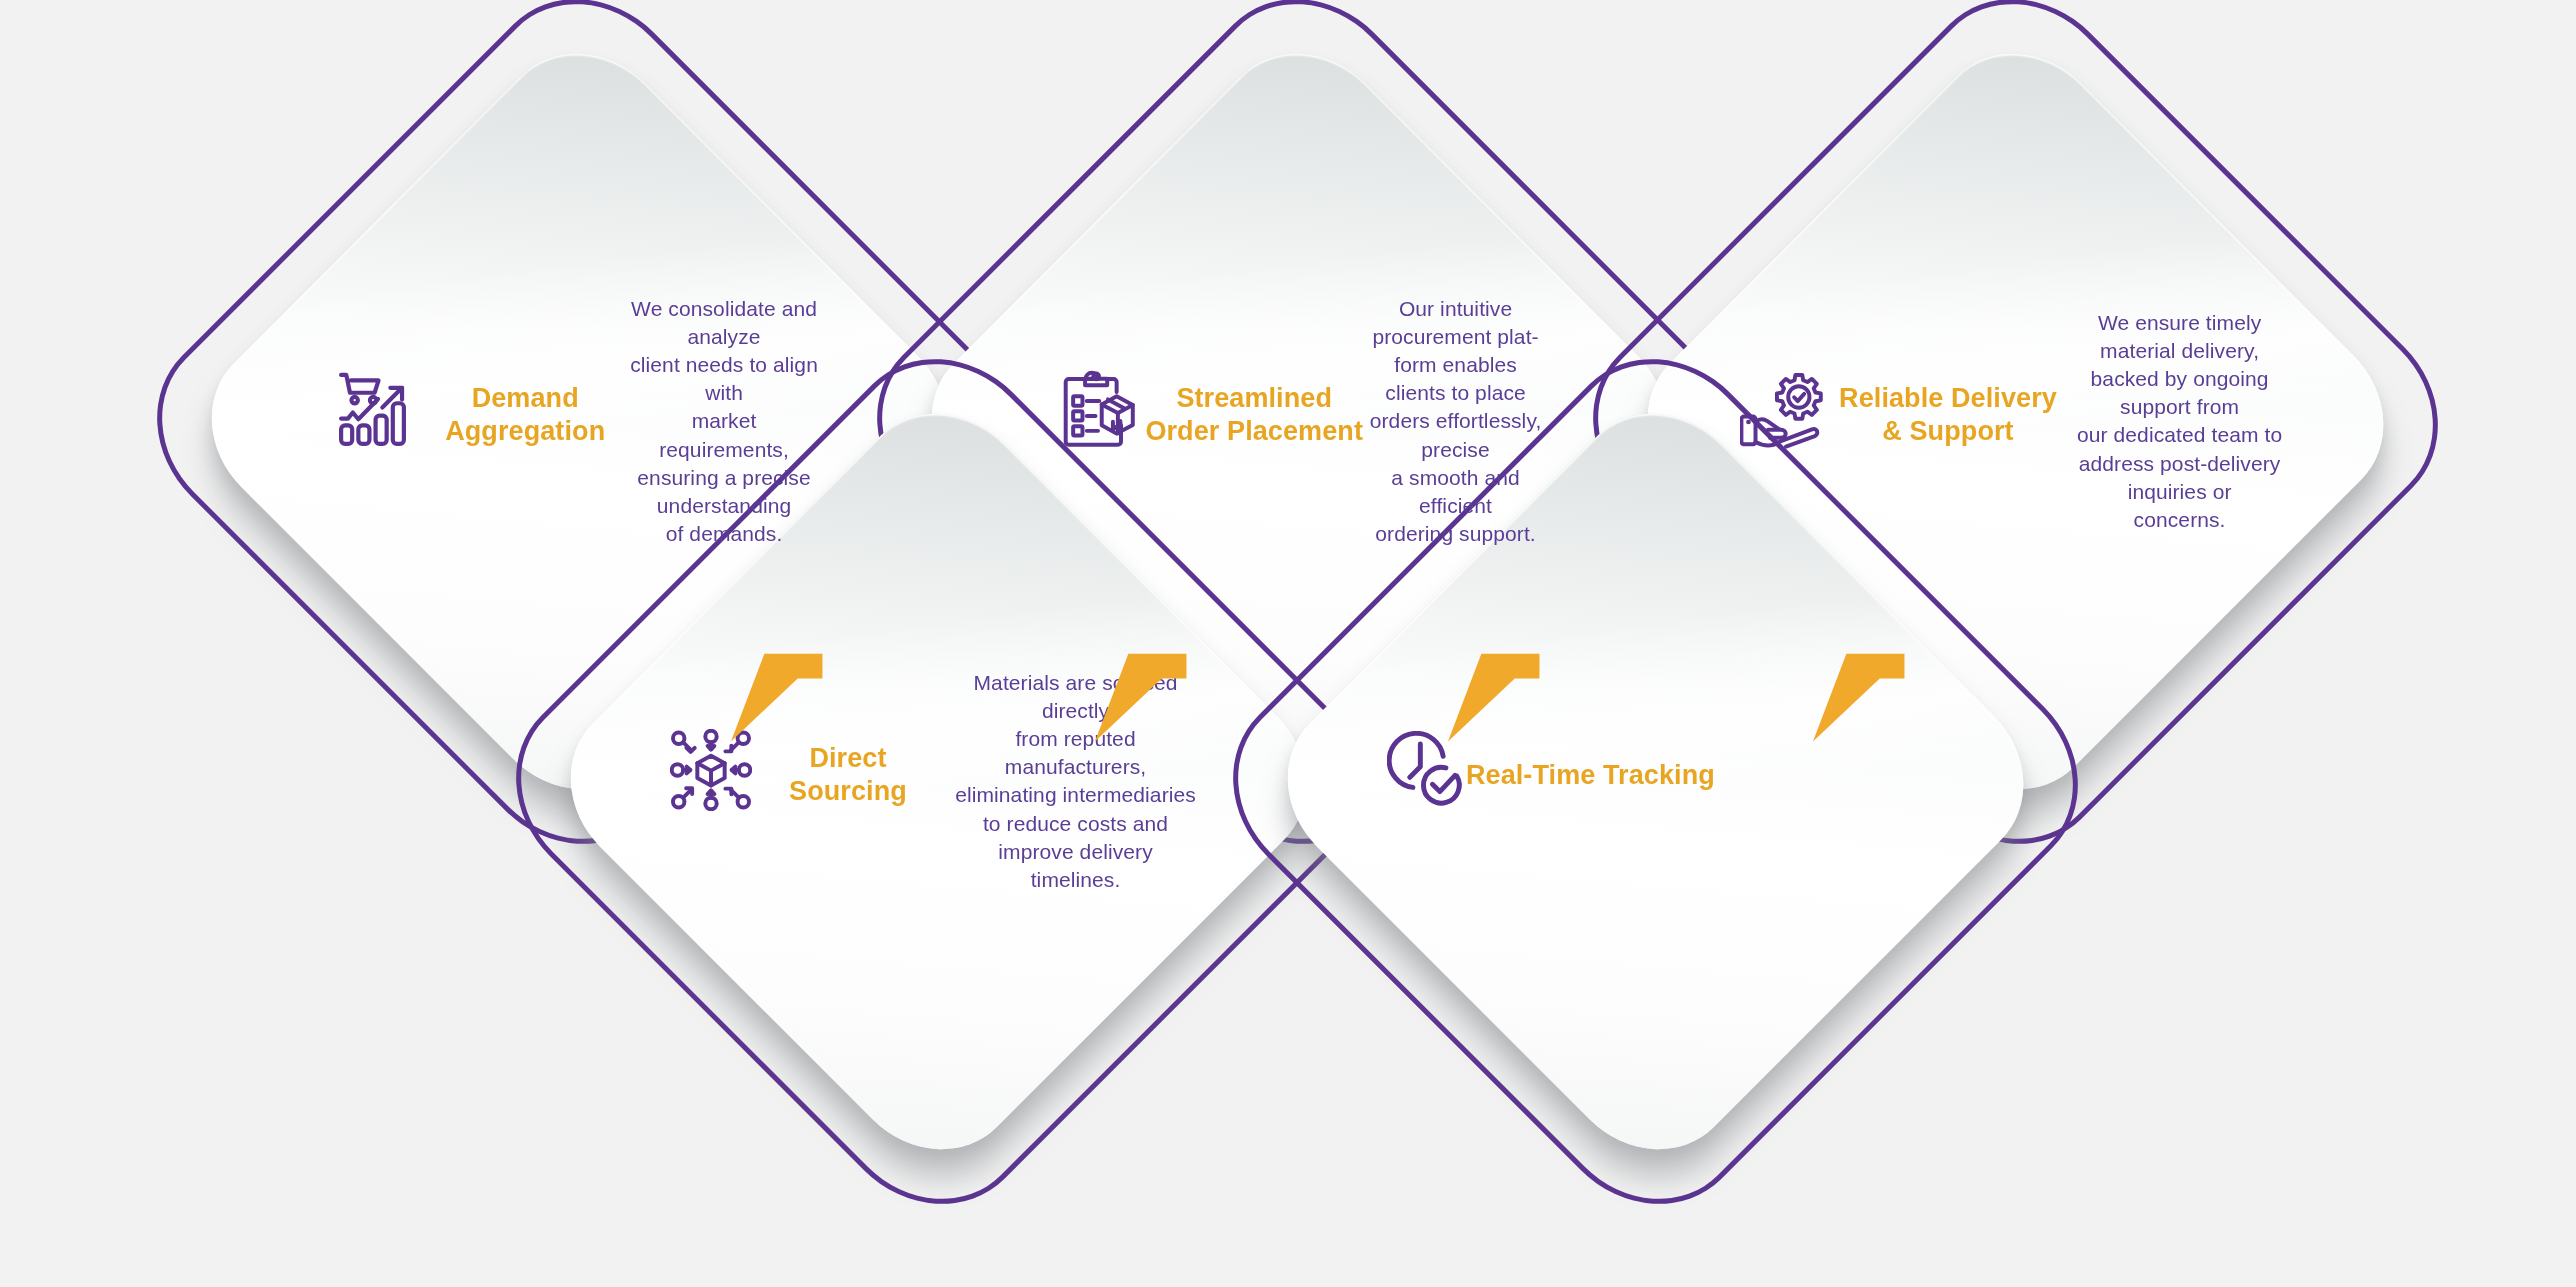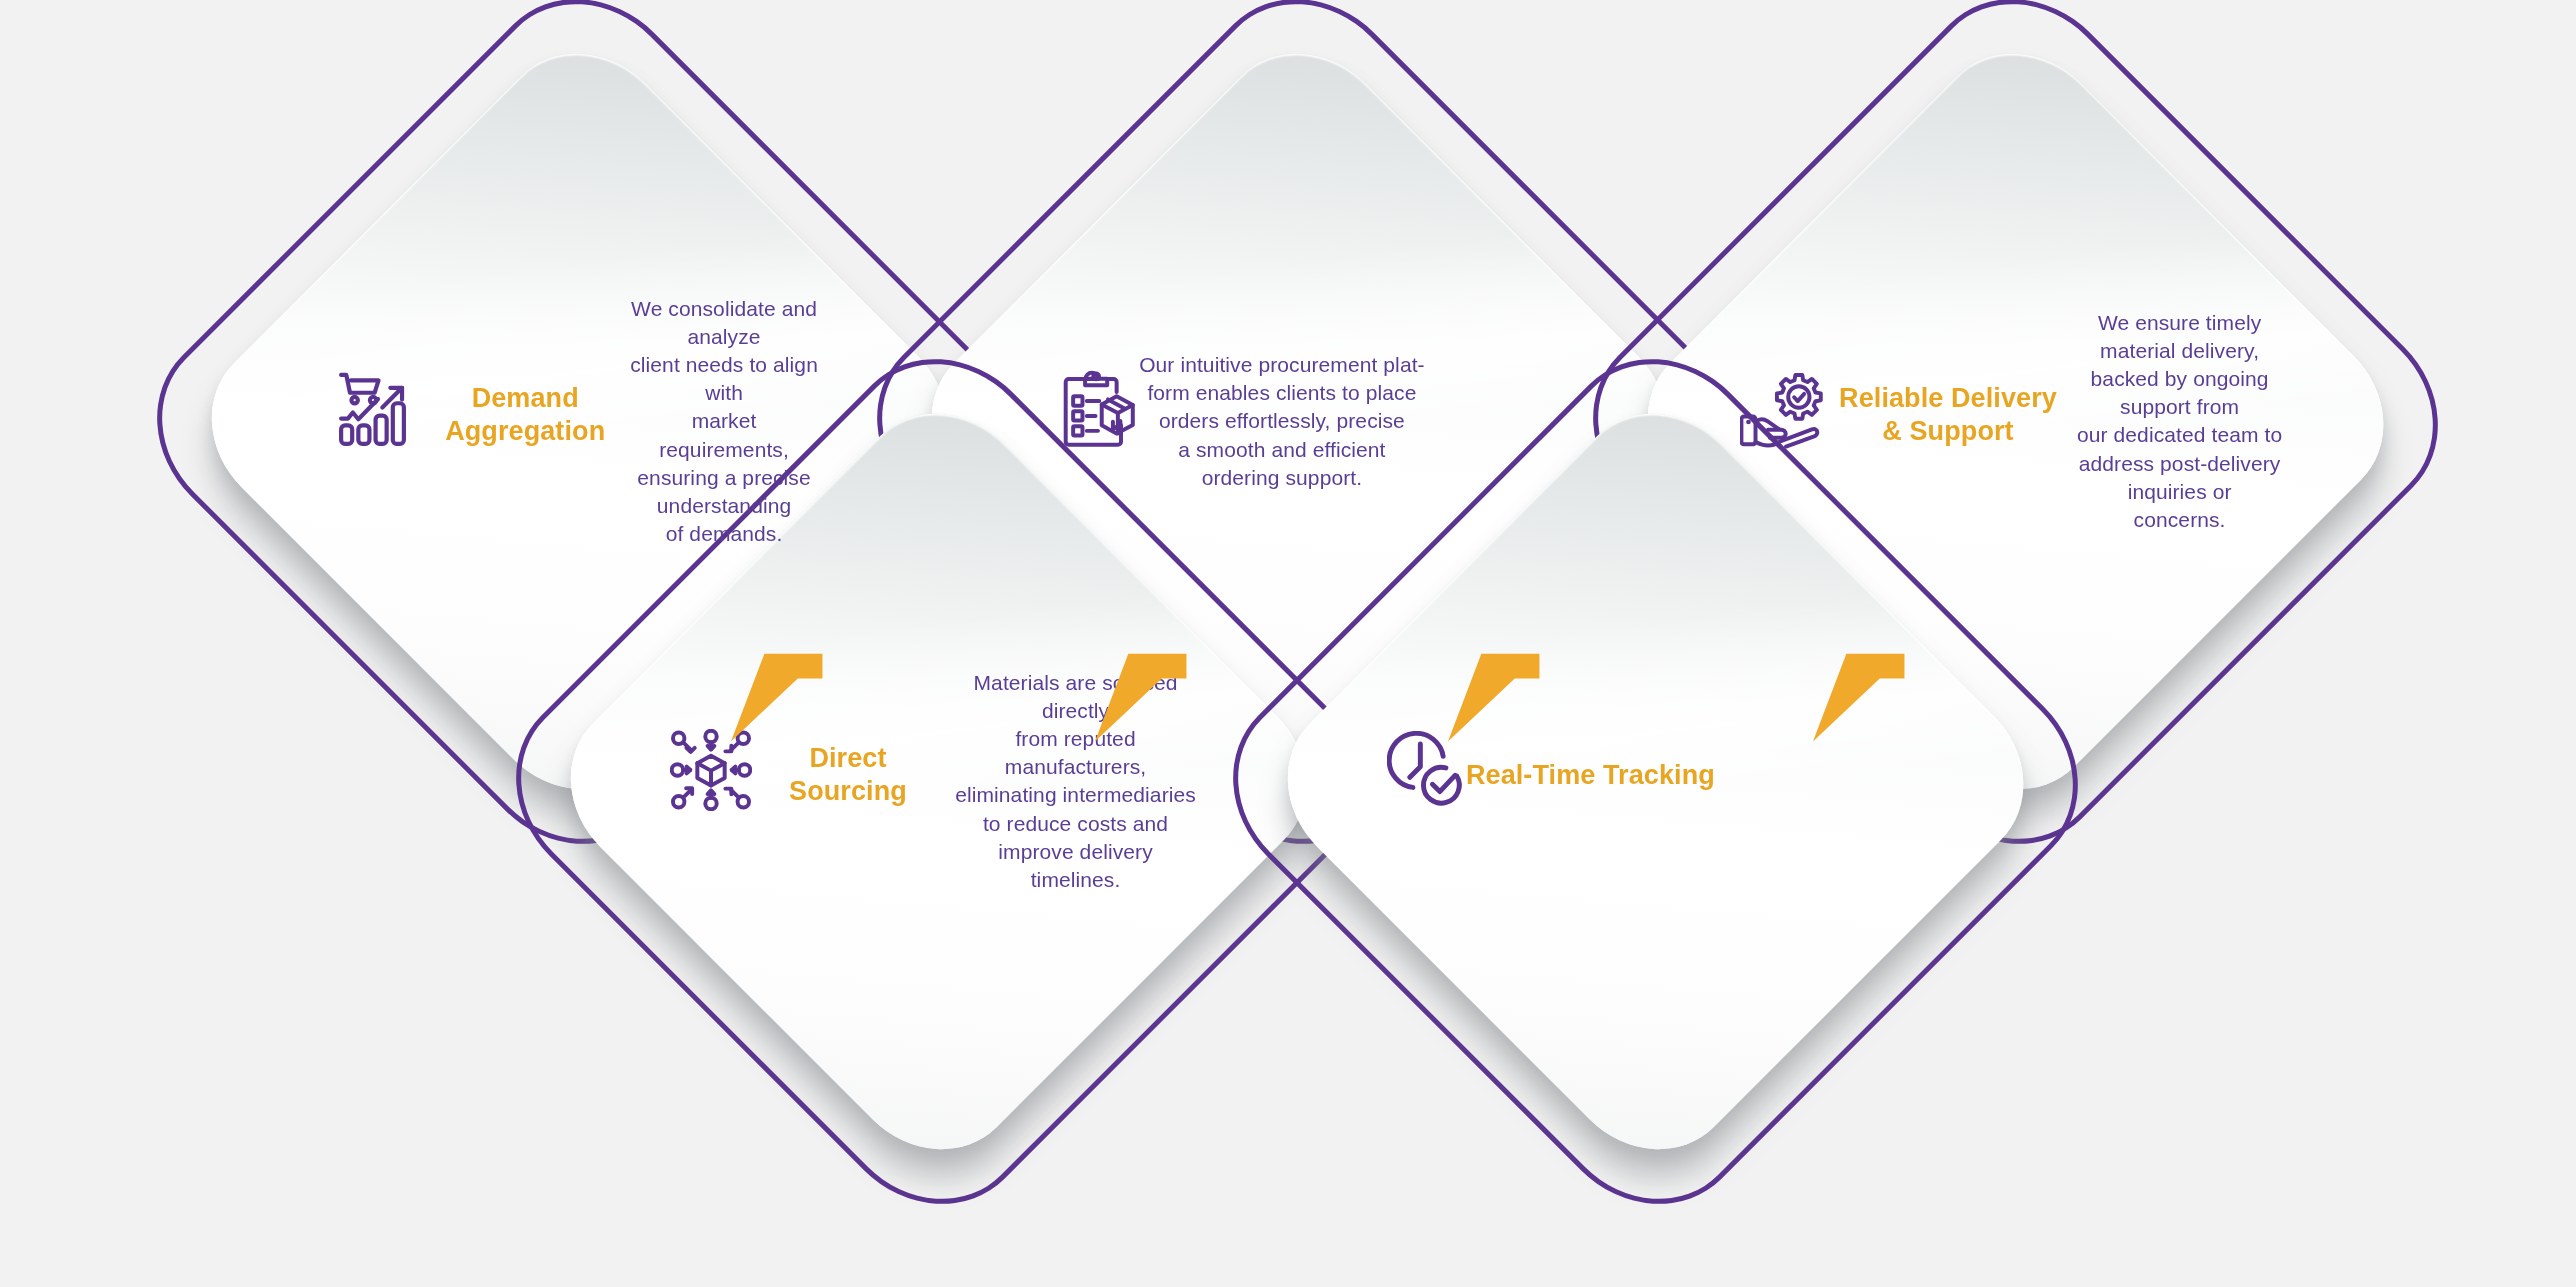--- a/index.html
+++ b/index.html
@@ -135,20 +135,23 @@
           <rect x="13" y="22" width="7.5" height="7.5" rx="1"></rect>
           <rect x="13" y="34" width="7.5" height="7.5" rx="1"></rect>
           <rect x="13" y="46" width="7.5" height="7.5" rx="1"></rect>
           <path d="M24 25.8h10M24 37.8h7M24 49.8h9"></path>
           <path d="M36 28.5l12-6.5 13 7v16l-13 7-12-6.8z"></path>
           <path d="M36 28.5l13 7 12-6.5"></path>
           <path d="M49 35.5V52"></path>
           <path d="M41 24.5l13 7"></path>
           <path d="M45 42.5v6l3-2 3 2.4v-7"></path>
         </svg>
+      </div>
+      <div class="title" style="max-width:346px">
+        <span>Streamlined Order Placement</span>
       </div>
       <div class="desc">
         <div>Our intuitive procurement plat-</div>
         <div>form enables clients to place</div>
         <div>orders effortlessly, precise</div>
         <div>a smooth and efficient</div>
         <div>ordering support.</div>
       </div>
     </div>
   </div>

